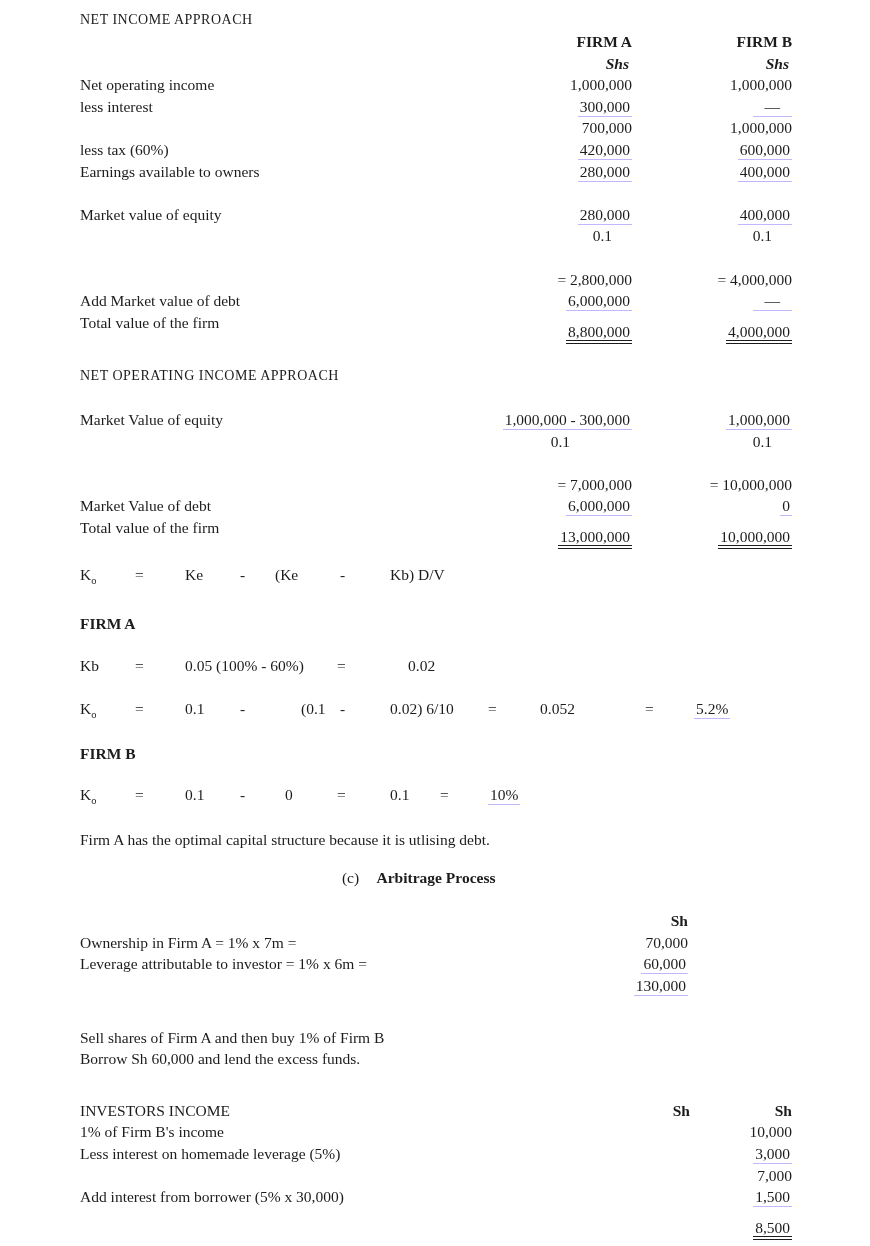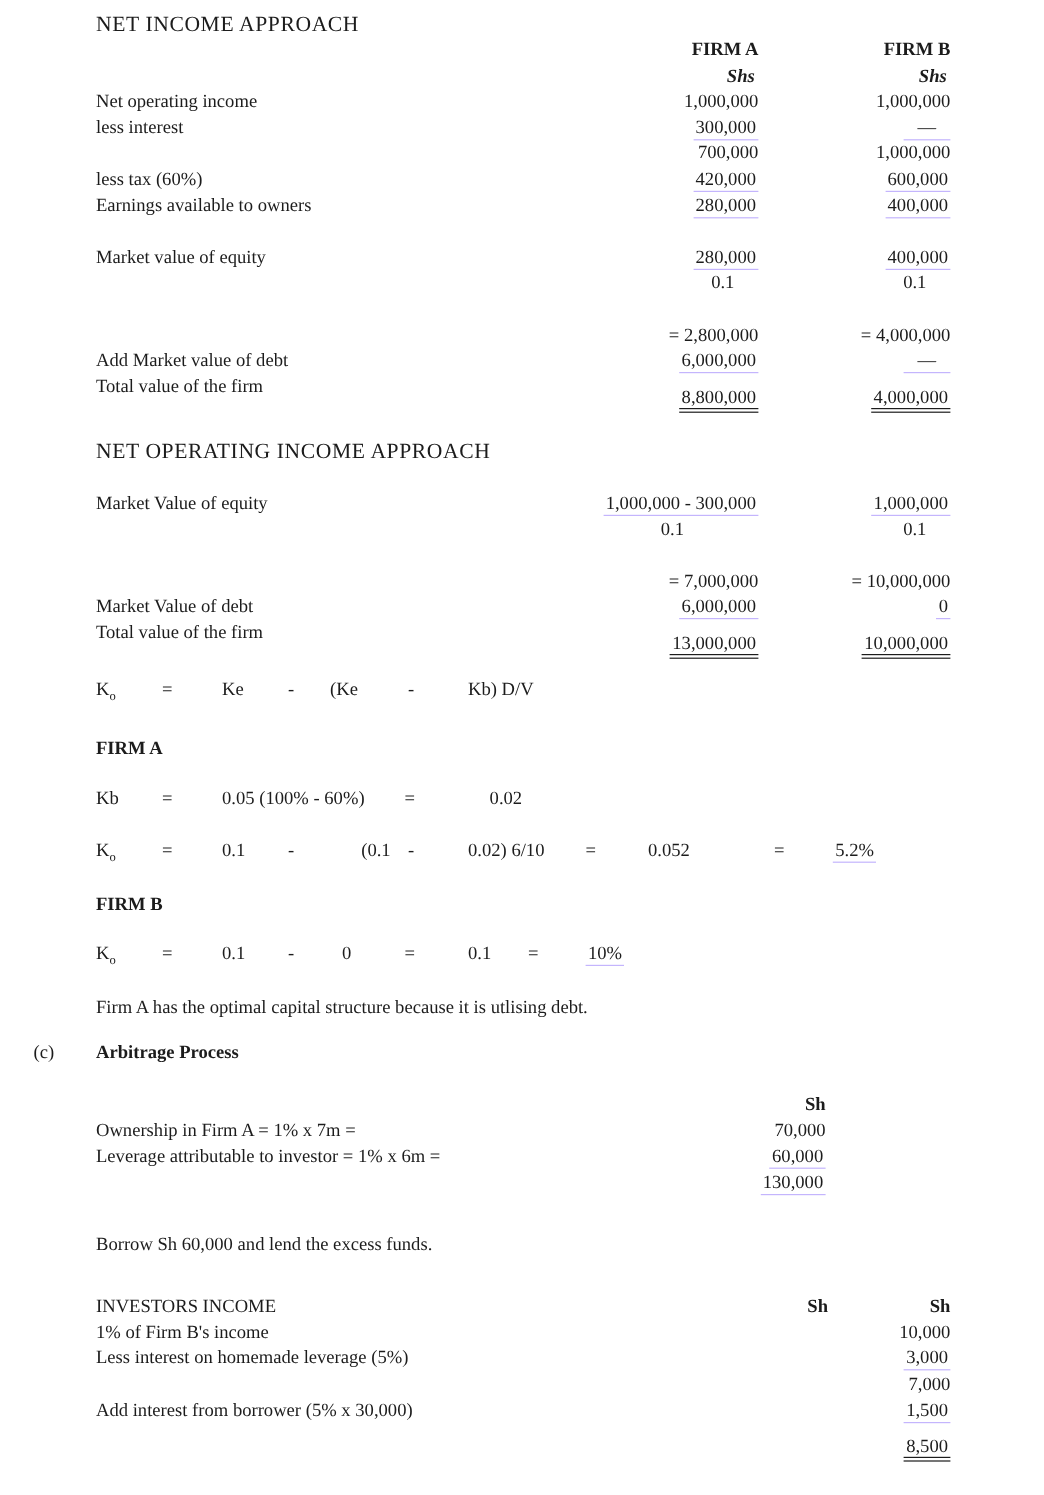--- a/index.html
+++ b/index.html
@@ -3,32 +3,32 @@
 <meta charset="utf-8">
 <style>
   * { box-sizing: border-box; }
   html, body { margin: 0; padding: 0; }
   body {
     width: 870px; height: 1246px; background: #ffffff; color: #1c1c1c;
     font-family: "Liberation Serif", serif; font-size: 15.5px; overflow: hidden;
   }
   .page { padding: 9px 0 0 80px; }
   .content { width: 712px; }
-  .sec-title { font-size: 18px; line-height: 22px; letter-spacing: 0.5px; }
+  .sec-title { font-size: 14px; line-height: 22px; letter-spacing: 0.5px; }
   .trow { display: grid; grid-template-columns: 1fr 182px 160px; line-height: 21.6px; min-height: 21.6px; }
   .ca, .cb { text-align: right; white-space: nowrap; }
   .bold { font-weight: bold; }
   .bi { font-weight: bold; font-style: italic; padding-right: 3px; }
   .u  { display: inline-block; line-height: 18px; border-bottom: 1px solid #c4b5fd; padding: 0 2px; }
   .uu { display: inline-block; line-height: 17px; border-bottom: 4px double #1c1c1c; padding: 0 2px; margin-top: 11px; }
   .dash { padding: 0 12px; }
   .den  { padding-right: 20px; }
   .den-w{ padding-right: 62px; }
   .gap   { margin-top: 21.6px; }
-  .mt-sm { margin-top: 16px; }
+  .mt-sm { margin-top: 16px; text-align: center; }
   .mt-md { margin-top: 21.6px; }
   .mt-lg { margin-top: 26px; }
   .mt-xl { margin-top: 30px; }
   .frow { position: relative; height: 21.6px; white-space: nowrap; }
   .ft { position: absolute; top: 0; }
   sub { font-size: 10.5px; }
   .heading { font-weight: bold; line-height: 21.6px; }
   .para { line-height: 21.6px; }
   .c-row { margin-left: -52px; line-height: 21.6px; }
   .c-letter { display: inline-block; width: 52px; }
@@ -204,20 +204,21 @@
       <div>Leverage attributable to investor = 1% x 6m =</div>
       <div class="av"><span class="u">60,000</span></div>
     </div>
     <div class="arow">
       <div></div>
       <div class="av"><span class="u">130,000</span></div>
     </div>
   </div>
 
   <div class="para mt-xl">
+    <div>Sell shares of Firm A and then buy 1% of Firm B</div>
     <div>Borrow Sh 60,000 and lend the excess funds.</div>
   </div>
 
   <div class="inv-table mt-xl">
     <div class="irow">
       <div>INVESTORS INCOME</div>
       <div class="ic1 bold">Sh</div>
       <div class="ic2 bold">Sh</div>
     </div>
     <div class="irow">

